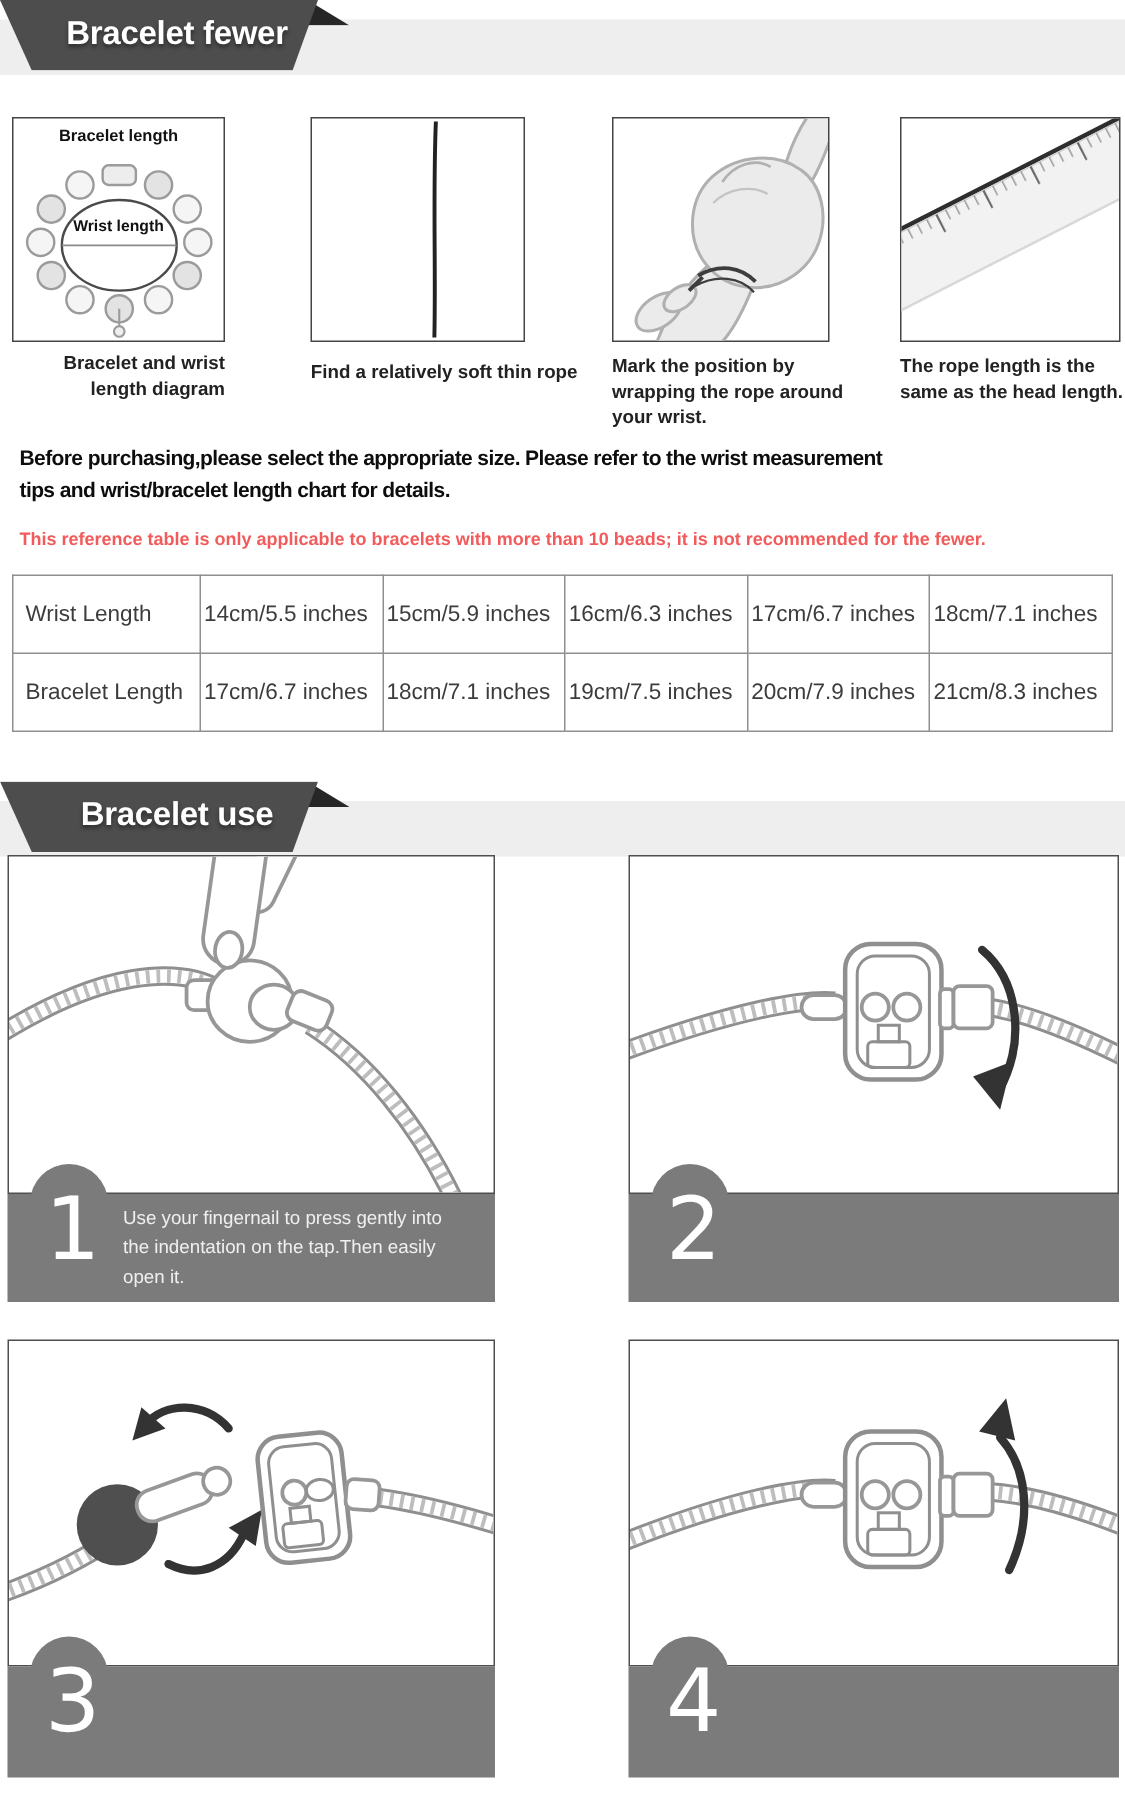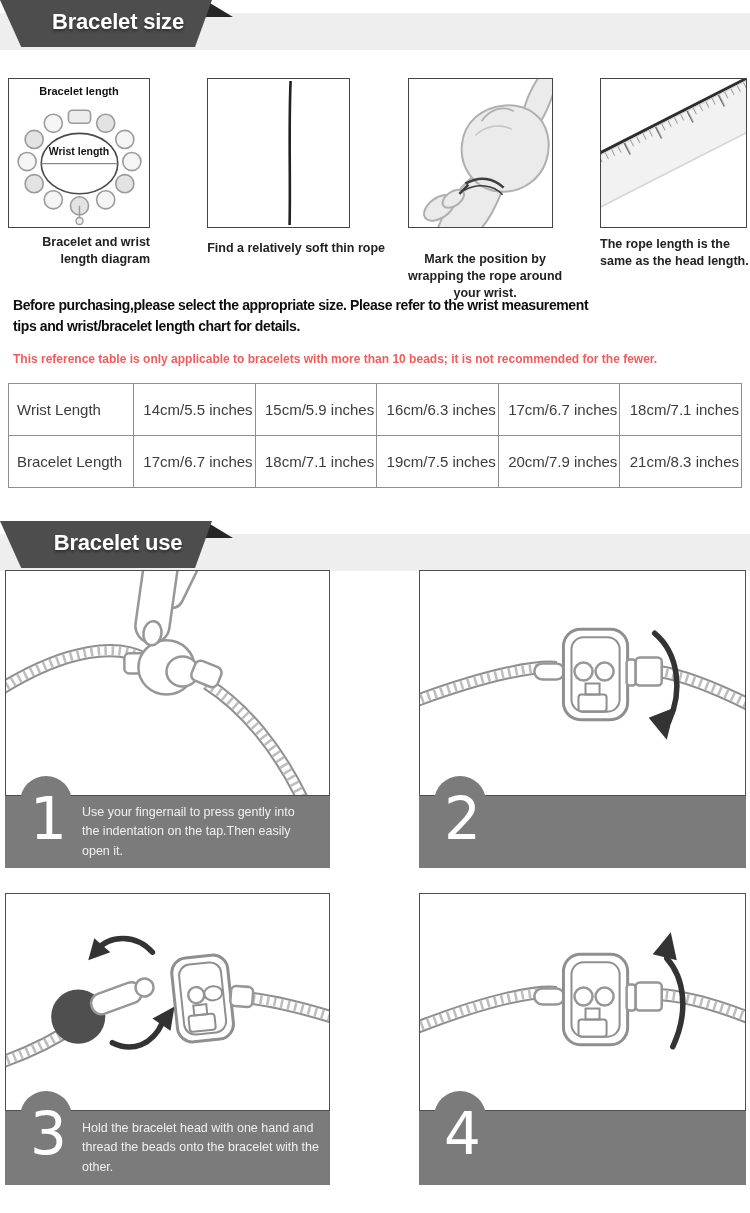--- a/index.html
+++ b/index.html
@@ -24,21 +24,21 @@
   .box-caption{position:absolute;font-size:12.5px;font-weight:700;color:#222;line-height:1.35;white-space:pre;}
   .cap-center{text-align:right;}
 
   
   .intro{position:absolute;left:13px;top:295px;font-size:14px;font-weight:700;color:#0d0d0d;
          letter-spacing:-0.4px;line-height:1.5;white-space:pre;}
   .note{position:absolute;left:13px;top:352px;font-size:12px;font-weight:700;color:#f25b5b;white-space:nowrap;}
 
   
   .size-table{position:absolute;left:8px;top:383px;width:734px;border-collapse:collapse;}
-  .size-table td{border:1px solid #8f8f8f;height:51px;font-size:15px;color:#3c3c3c;text-align:right;padding:0 2px;}
+  .size-table td{border:1px solid #8f8f8f;height:51px;font-size:15px;color:#3c3c3c;text-align:left;padding:0 2px;}
   .size-table td.lbl{text-align:left;padding-left:8px;width:114px;}
 
   
   .panel{position:absolute;box-sizing:border-box;}
   .illus{background:#fff;border:1.5px solid #4e4e4e;box-sizing:border-box;overflow:hidden;}
   .illus svg{display:block;width:100%;height:100%;}
   .capbar{position:relative;background:#7b7b7b;display:flex;align-items:center;}
   .num-bump{position:absolute;top:-20px;left:15px;width:52px;height:40px;background:#7b7b7b;
             border-radius:26px 26px 0 0;}
   .stepnum{position:absolute;left:25px;top:-14px;font-size:58px;line-height:1.3;font-weight:400;
@@ -60,21 +60,21 @@
 </style>
 </head>
 <body>
 
 <div class="page">
 
   <div class="banner" style="top:0">
     <div class="strip"></div>
     <div class="fold"></div>
     <div class="ribbon"></div>
-    <div class="label">Bracelet size</div>
+    <div class="label">Bracelet fewer</div>
   </div>
 
   <div class="img-box" style="left:8px;width:142px;">
     <svg viewBox="0 0 139 147" preserveAspectRatio="none">
       <ellipse cx="70" cy="84" rx="38" ry="30" fill="none" stroke="#4a4a4a" stroke-width="1.6"></ellipse>
       <line x1="32" y1="84" x2="108" y2="84" stroke="#8a8a8a" stroke-width="1.2"></line>
       <g>
         <circle cx="122" cy="82" r="9" fill="#f5f5f5" stroke="#9b9b9b" stroke-width="1.6"></circle>
         <circle cx="115" cy="104" r="9" fill="#e3e3e3" stroke="#9b9b9b" stroke-width="1.6"></circle>
         <circle cx="96" cy="120" r="9" fill="#f5f5f5" stroke="#9b9b9b" stroke-width="1.6"></circle>
@@ -132,21 +132,21 @@
         <rect x="-60" y="44" width="280" height="46" fill="url(#tickminor)"></rect>
         <rect x="-60" y="44" width="280" height="46" fill="url(#tickmajor)"></rect>
         <line x1="-60" y1="90" x2="220" y2="90" stroke="#d8d8d8" stroke-width="1.6"></line>
       </g>
     </svg>
   </div>
 
   <div class="box-caption cap-center" style="left:8px;top:234px;width:142px;">Bracelet and wrist
 length diagram</div>
   <div class="box-caption cap-center" style="left:173px;top:240px;width:212px;">Find a relatively soft thin rope</div>
-  <div class="box-caption" style="left:408px;top:251px;text-align:center;">Mark the position by
+  <div class="box-caption" style="left:408px;top:236px;">Mark the position by
 wrapping the rope around
 your wrist.</div>
   <div class="box-caption" style="left:600px;top:236px;">The rope length is the
 same as the head length.</div>
 
   <div class="intro">Before purchasing,please select the appropriate size. Please refer to the wrist measurement
 tips and wrist/bracelet length chart for details.</div>
   <div class="note">This reference table is only applicable to bracelets with more than 10 beads; it is not recommended for the fewer.</div>
 
   <table class="size-table">
@@ -275,23 +275,20 @@
             <rect class="clN" x="186" y="110" width="13" height="10"></rect>
             <rect class="clN" x="180" y="120" width="26" height="16" rx="3"></rect>
           </g>
           <rect class="cl" x="224" y="92" width="22" height="20" rx="5" transform="rotate(4 235 102)"></rect>
         </g>
       </svg>
     </div>
     <div class="capbar" style="height:74px;">
       <div class="num-bump"></div>
       <div class="stepnum">3</div>
-      <div class="cap-text">Hold the bracelet head with one hand and
-thread the beads onto the bracelet with the
-other.</div>
     </div>
   </div>
 
   <div class="panel" style="left:419px;top:893px;width:327px;">
     <div class="illus" style="height:218px;">
       <svg viewBox="0 0 324 215" preserveAspectRatio="none">
         <g>
           <path class="rA" d="M-6,134 C70,104 116,96 136,98"></path>
             <path class="rB" d="M-6,134 C70,104 116,96 136,98"></path>
             <path class="rC" d="M-6,134 C70,104 116,96 136,98"></path>

